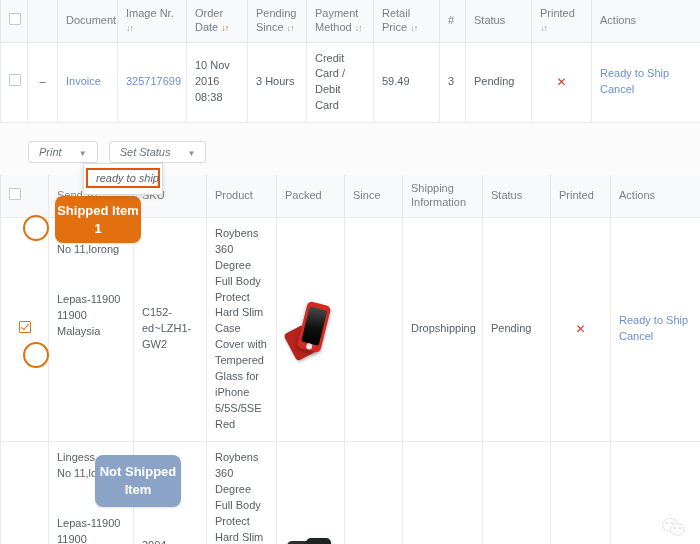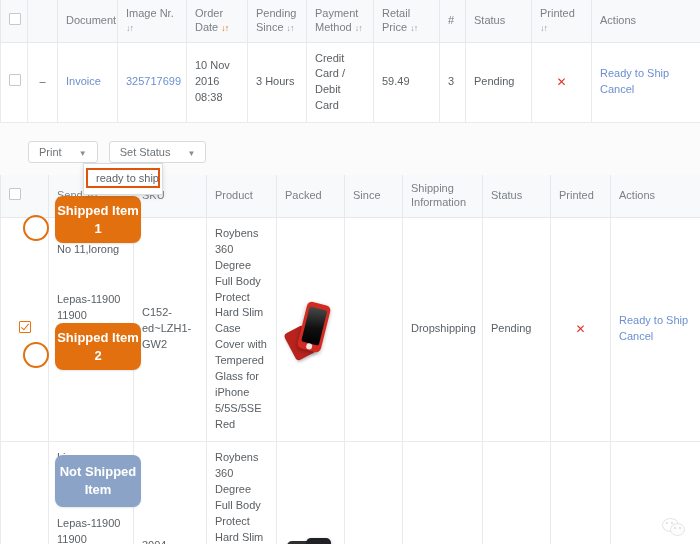--- a/index.html
+++ b/index.html
@@ -36,21 +36,21 @@
     width:12px;height:12px;border:1px solid #c4c9ce;background:#fff;
     display:inline-block;box-sizing:border-box;border-radius:1px;position:relative;
   }
   .cb.checked{border-color:#e8730c;}
   .cb.checked:after{
     content:"";position:absolute;left:3px;top:0px;width:3px;height:7px;
     border:solid #e8730c;border-width:0 1.5px 1.5px 0;transform:rotate(40deg);
   }
 
   
-  .toolbar{position:relative;height:34px;padding:8px 0 0 28px;background:#fbfbfc;}
+  .toolbar{position:relative;height:34px;padding:8px 0 0 28px;background:#fbfbfc;font-style:italic;}
   .btn{
     display:inline-block;border:1px solid #d7dbdf;background:#fff;color:#6e7479;
     border-radius:3px;padding:4px 10px;font-size:11px;margin-right:8px;
     min-width:46px;position:relative;
   }
   .btn .caret{margin-left:14px;font-size:8px;color:#888e93;}
   .menu{
     position:absolute;left:83px;top:30px;width:78px;background:#fff;
     border:1px solid #d8dcdf;box-shadow:0 2px 5px rgba(0,0,0,.12);
     padding:4px 0;z-index:40;
@@ -61,21 +61,21 @@
   }
 
   
   .badge{
     position:absolute;z-index:30;border-radius:8px;color:#fff;
     font-weight:bold;font-size:13px;line-height:1.35;text-align:center;
     display:flex;align-items:center;justify-content:center;
     box-shadow:0 1px 2px rgba(0,0,0,.10);
   }
   .badge.orange{background:#e2700f;}
-  .badge.blue{background:#8ba3c7;}
+  .badge.blue{background:#8ba3c7;margin-left:40px;}
 
   .ring{
     position:absolute;z-index:31;border:2px solid #e2700f;border-radius:50%;
     width:26px;height:26px;box-sizing:border-box;
   }
 
   
   .thumb{position:relative;width:56px;height:62px;margin:0 auto;}
 
   
@@ -314,23 +314,20 @@
 
     </tbody>
   </table>
 
   <div class="ring" style="left:23px;top:215px;"></div>
   <div class="badge orange" style="left:55px;top:196px;width:86px;height:47px;">
     <span>Shipped Item 1</span>
   </div>
 
   <div class="ring" style="left:23px;top:342px;"></div>
-  <div class="badge orange" style="left:55px;top:323px;width:86px;height:47px;">
-    <span>Shipped Item 2</span>
-  </div>
 
   <div class="badge blue" style="left:55px;top:455px;width:86px;height:52px;">
     <span>Not Shipped Item</span>
   </div>
 
   <div class="watermark">
     <span class="wm-icon">
       <span class="b1"></span>
         <span class="b2"></span>
       <i style="left:4px;top:4px;"></i>

